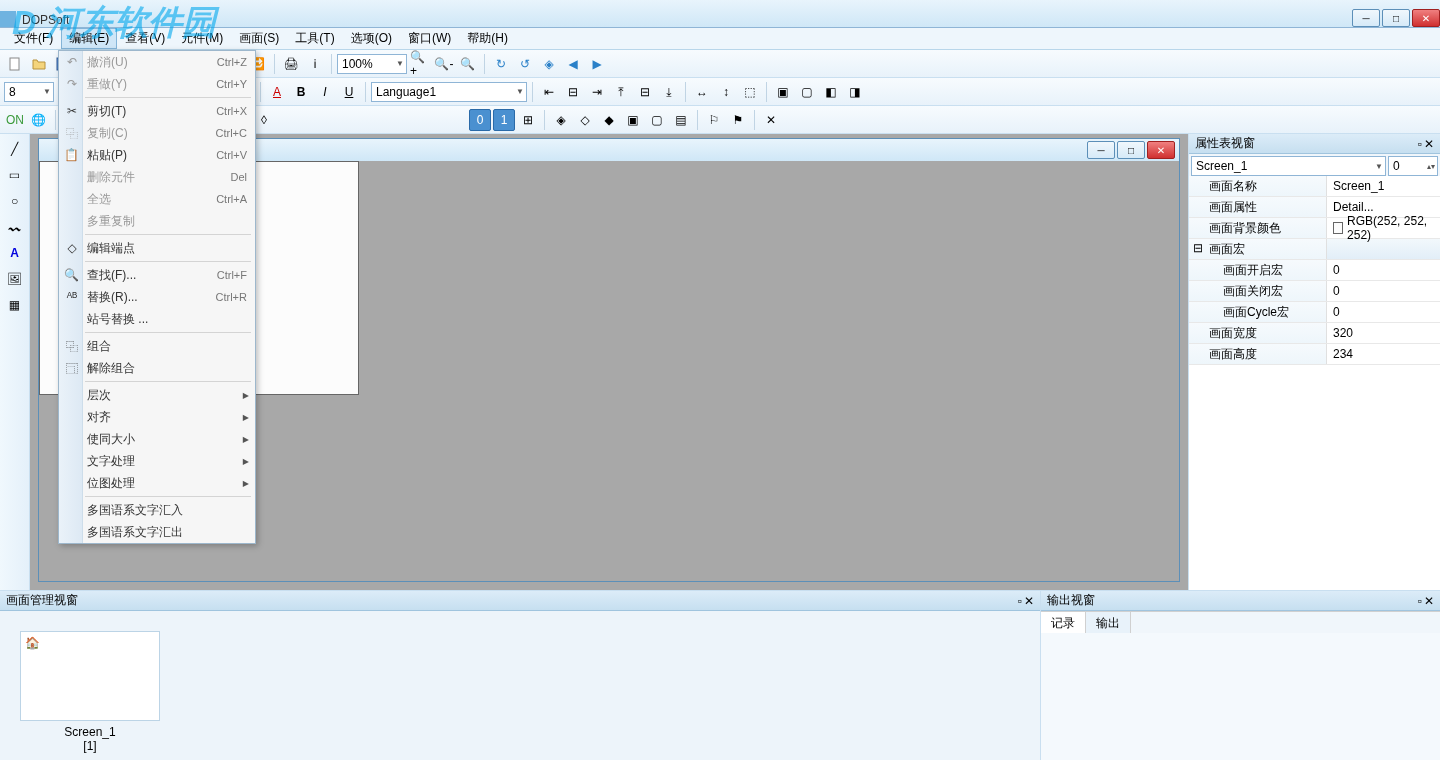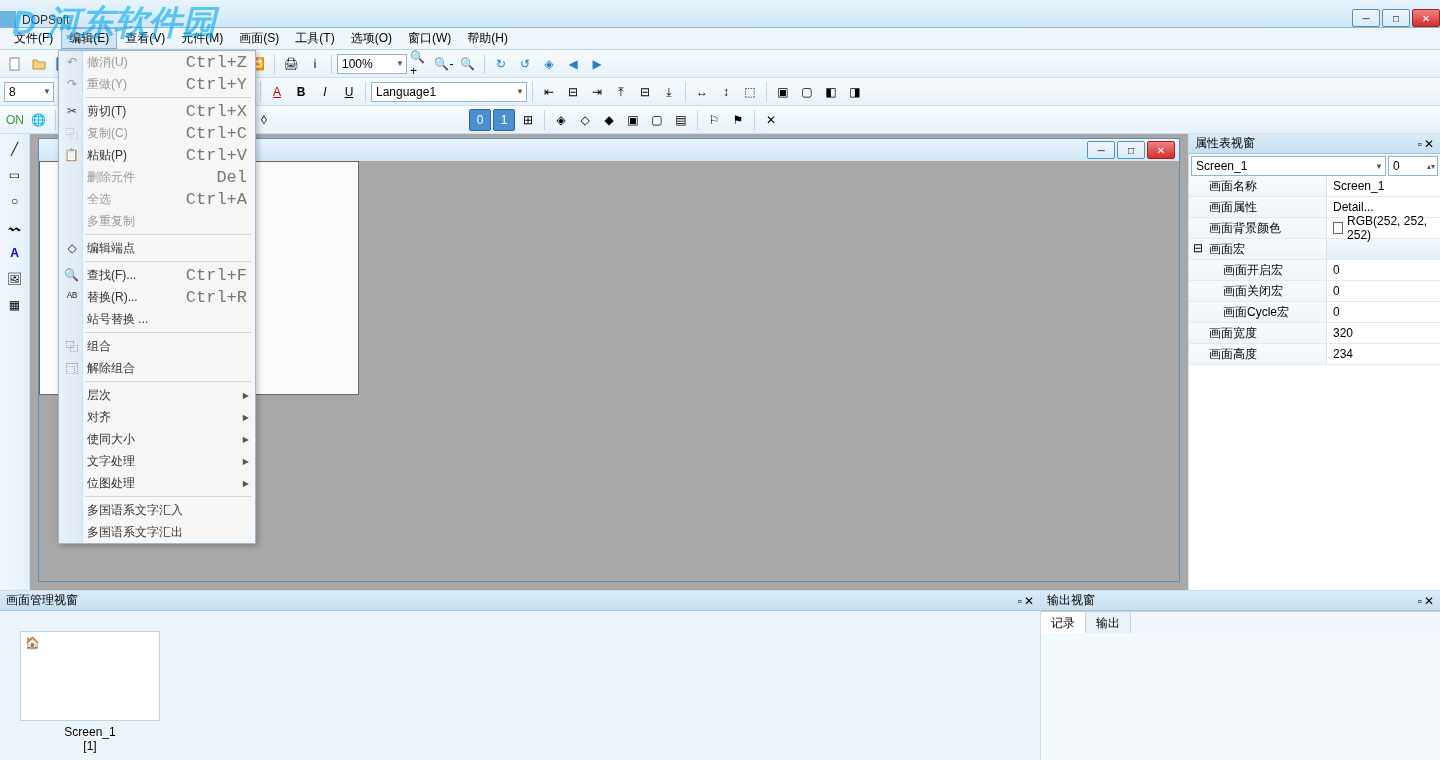--- a/index.html
+++ b/index.html
@@ -49,21 +49,21 @@
 .output-body { flex: 1; background: #fff; }
 .output-table-header { display: flex; height: 22px; background: linear-gradient(#f2f8fc,#e2eef8); border-bottom: 1px solid #d0d0d0; }
 .output-col { padding: 3px 8px; border-right: 1px solid #d0d0d0; }
 .output-tabs { height: 22px; display: flex; background: #f0f6fb; border-top: 1px solid #d0d0d0; }
 .output-tab { padding: 3px 10px; border-right: 1px solid #d0d0d0; background: #fff; }
 .output-tab.active { background: #e8f2fa; }
 .dropdown-menu { position: absolute; left: 58px; top: 50px; width: 198px; background: #f6f6f6; border: 1px solid #9db7cc; box-shadow: 2px 2px 6px rgba(0,0,0,0.25); z-index: 100; }
 .dropdown-menu .mi { display: flex; align-items: center; height: 22px; padding: 0 8px 0 28px; position: relative; color: #333; }
 .dropdown-menu .mi.disabled { color: #999; }
 .dropdown-menu .mi .mi-icon { position: absolute; left: 5px; width: 16px; height: 16px; display: flex; align-items: center; justify-content: center; }
-.dropdown-menu .mi .shortcut { margin-left: auto; color: #777; font-size: 17px; font-family: Liberation Mono, monospace; }
+.dropdown-menu .mi .shortcut { margin-left: auto; color: #777; font-size: 11px; }
 .dropdown-menu .sep { height: 1px; background: #d4d4d4; margin: 2px 4px 2px 26px; }
 .dropdown-menu .icon-strip { position: absolute; left: 0; top: 0; bottom: 0; width: 24px; background: linear-gradient(90deg,#eaf2f9,#dde9f4); border-right: 1px solid #cdddea; }
 .dropdown-menu .mi.has-sub::after { content: "▶"; position: absolute; right: 6px; font-size: 8px; color: #555; }
 </style>
 </head>
 <body>
 
 <div class="watermark">D 河东软件园</div>
 <div class="watermark2">www.pc0359.cn</div>
 

